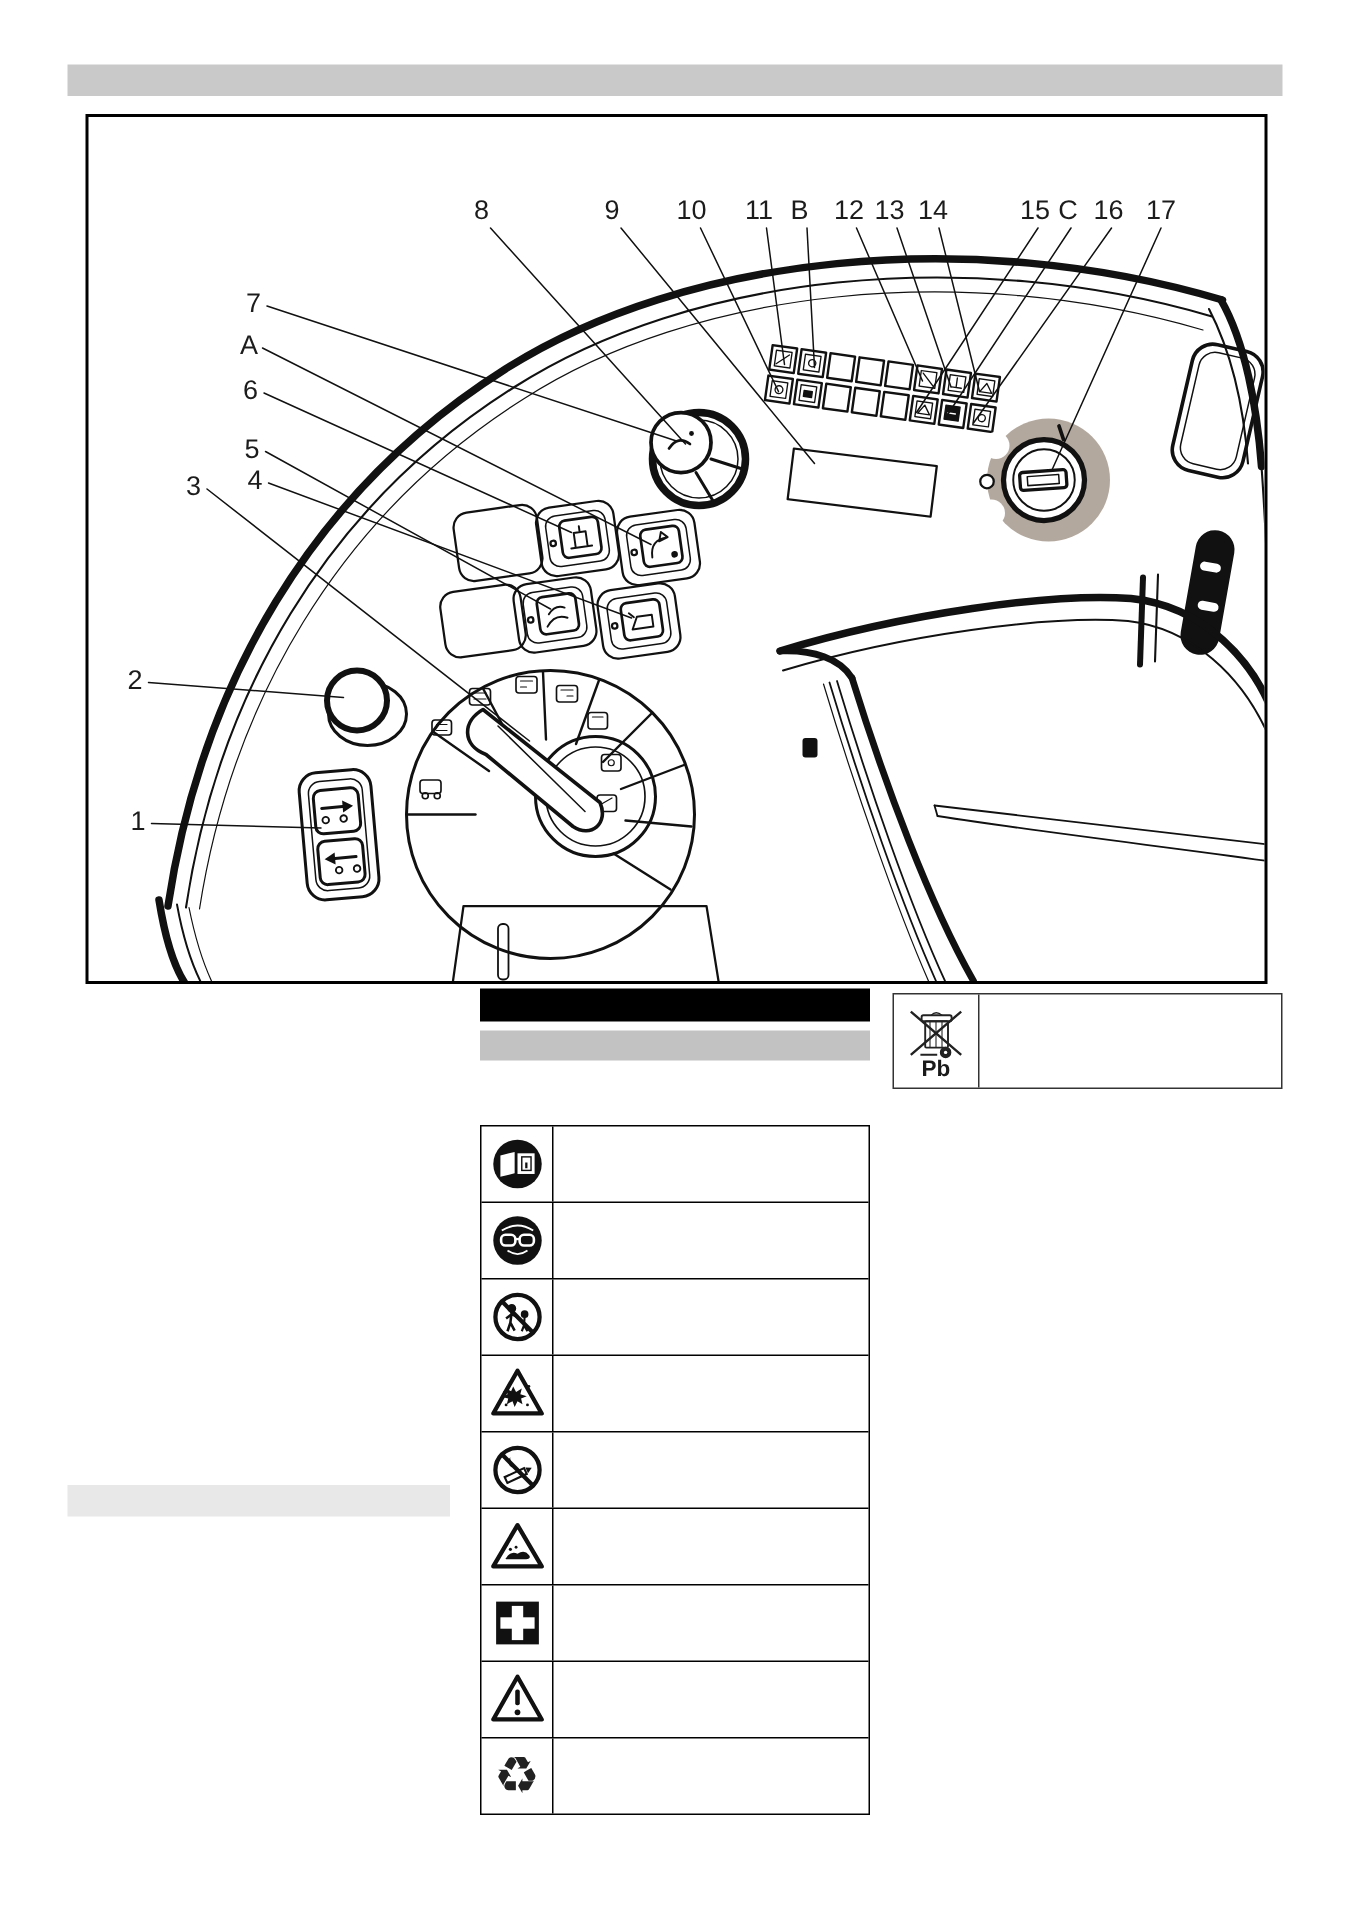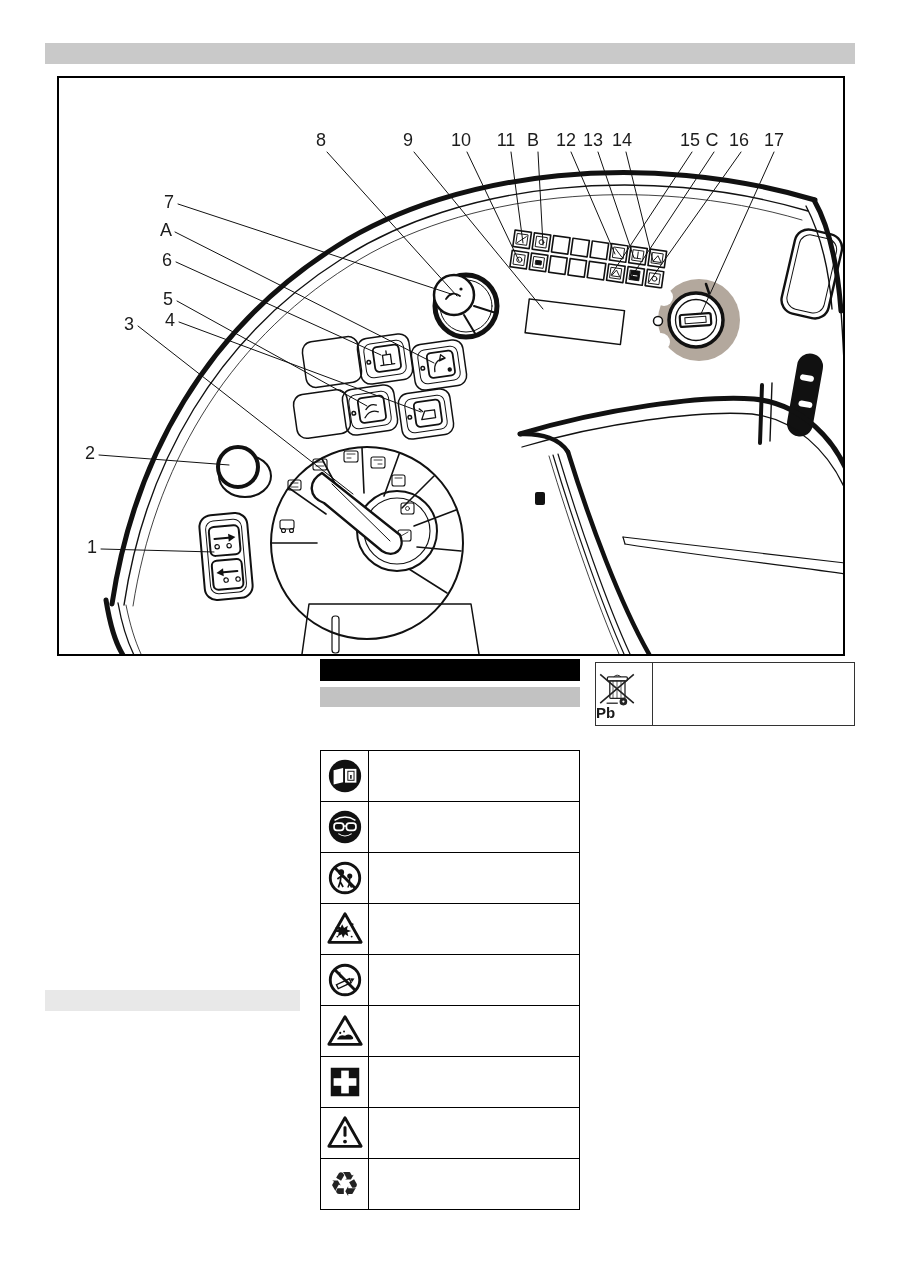--- a/index.html
+++ b/index.html
@@ -6,21 +6,21 @@
   body{width:900px;height:1273px;position:relative;font-family:"Liberation Sans",sans-serif;color:#1a1a1a;overflow:hidden;}
   .abs{position:absolute;}
   .bar{position:absolute;}
   #header-bar{left:45px;top:43px;width:810px;height:21px;background:#c9c9c9;}
   #diagram-frame{left:57px;top:76px;width:784px;height:576px;border:2px solid #000;background:#fff;}
   #diagram-frame svg{display:block;width:100%;height:100%;}
   #black-bar{left:320px;top:659px;width:260px;height:22px;background:#000;color:#fff;font-size:12px;}
   #gray-bar{left:320px;top:687px;width:260px;height:20px;background:#c2c2c2;}
   #left-gray-bar{left:45px;top:990px;width:255px;height:21px;background:#e8e8e8;}
   #battery-box{left:595px;top:662px;width:258px;height:62px;border:1.5px solid #333;display:flex;background:#fff;}
-  #battery-box .icon-cell{width:56px;border-right:1.5px solid #333;display:flex;flex-direction:column;justify-content:center;}
+  #battery-box .icon-cell{width:56px;border-right:1.5px solid #333;display:flex;flex-direction:column;align-items:center;justify-content:center;}
   #battery-box .pb{font-weight:bold;font-size:15px;line-height:1;margin-top:-3px;}
   #battery-box .note-cell{flex:1;}
   #symbol-table{left:320px;top:750px;width:258px;border:1px solid #000;background:#fff;}
   .sym-row{display:flex;height:50px;border-bottom:1px solid #000;}
   .sym-row:last-child{border-bottom:none;}
   .sym-icon{width:47px;border-right:1px solid #000;display:flex;align-items:center;justify-content:center;}
   .sym-text{flex:1;font-size:11px;padding:3px 6px;}
   .co{font-size:18px;fill:#1c1c1c;font-family:"Liberation Sans",sans-serif;}
   .recycle-glyph{font-size:34px;line-height:1;color:#222;}
 </style>

